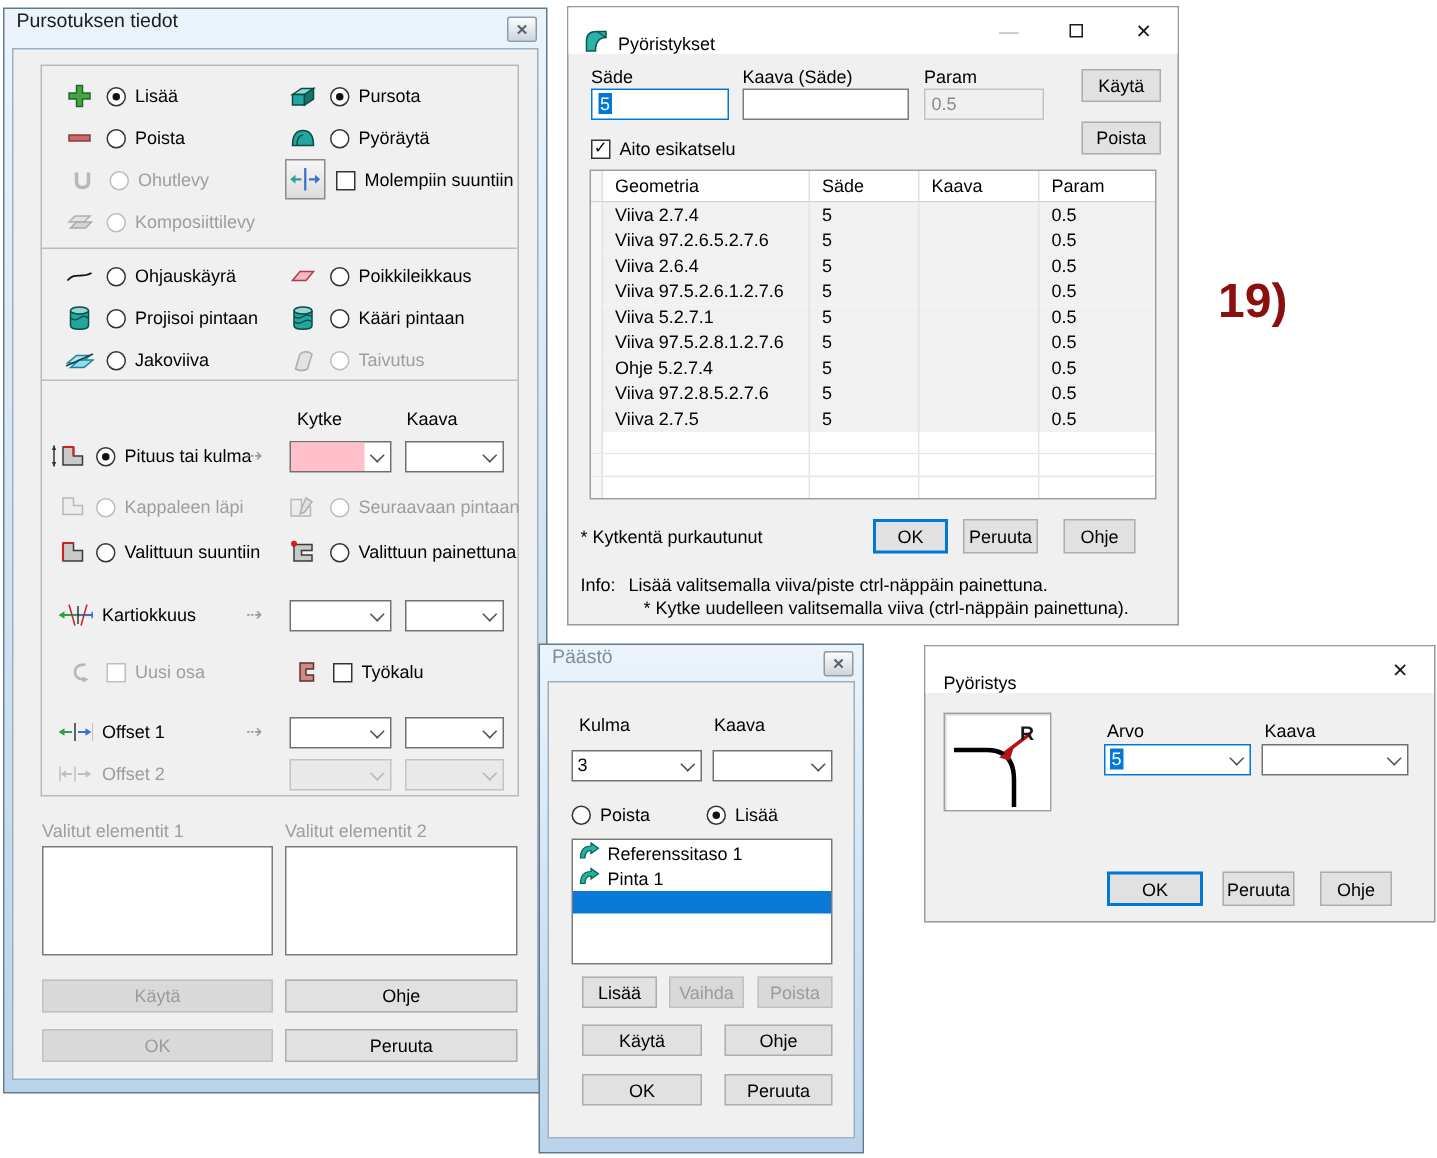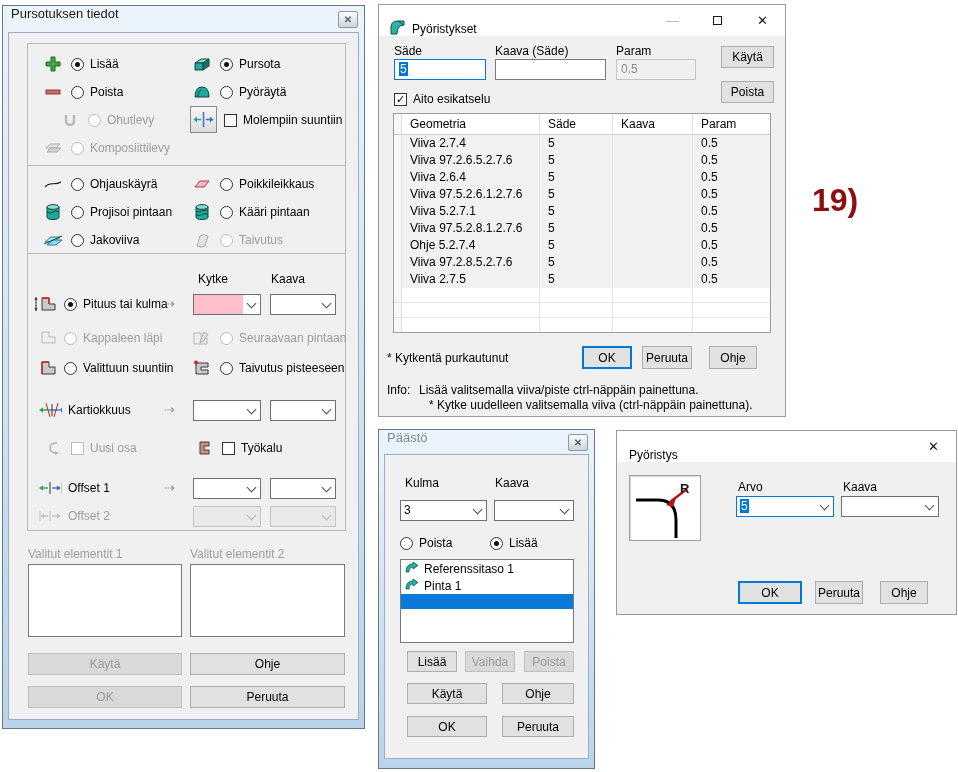--- a/index.html
+++ b/index.html
@@ -98,21 +98,21 @@
       </div>
       <div class="row" style="left:13px;top:38px">
         <span class="ico">
             <svg width="16" height="16">
               <rect x="1" y="6" width="14" height="4" fill="#c86a6a" stroke="#8c3c3c"></rect>
             </svg>
           </span>
         <span class="radio"></span>
         <span class="lbl">Poista</span>
       </div>
-      <div class="row" style="left:30px;top:66px">
+      <div class="row" style="left:15px;top:66px">
         <span class="ico">
             <svg width="16" height="15">
               <path d="M4,2 V8 Q4,12 8,12 Q12,12 12,8 V2" fill="none" stroke="#b8b8b8" stroke-width="2.4"></path>
             </svg>
           </span>
         <span class="radio dis"></span>
         <span class="lbl dis-t">Ohutlevy</span>
       </div>
       <div class="row" style="left:13px;top:94px">
         <span class="ico">
@@ -276,21 +276,21 @@
         <span class="lbl">Valittuun suuntiin</span>
       </div>
       <div class="row" style="left:162px;top:314px">
         <span class="ico">
             <svg width="22" height="16">
               <path d="M5,3 h12 v4 h-7 v3 h7 v4 H5 z" fill="#c9c9c9" stroke="#3a3a3a"></path>
               <circle cx="5" cy="2.5" r="2" fill="#cc2222"></circle>
             </svg>
           </span>
         <span class="radio"></span>
-        <span class="lbl">Taivutus pisteeseen</span>
+        <span class="lbl">Valittuun painettuna</span>
       </div>
 
       <div class="row" style="left:10px;top:356px">
         <span class="ico">
             <svg width="28" height="16">
               <line x1="14" y1="8" x2="4" y2="8" stroke="#2e9e4f" stroke-width="1.4"></line>
               <path d="M5,5.5 L1,8 L5,10.5 Z" fill="#2e9e4f"></path>
               <line x1="14" y1="8" x2="24" y2="8" stroke="#3b6fd4" stroke-width="1.4"></line>
               <path d="M23,5.5 L27,8 L23,10.5 Z" fill="#3b6fd4"></path>
               <line x1="8" y1="1" x2="12" y2="15" stroke="#cc2222"></line>
@@ -519,21 +519,21 @@
   <div class="btn" style="left:263px;top:341px;width:50px;height:23px">Peruuta</div>
   <div class="btn" style="left:330px;top:341px;width:48px;height:23px">Ohje</div>
 
   <div style="position:absolute;left:8px;top:378px">Info:</div>
   <div style="position:absolute;left:40px;top:378px">Lisää valitsemalla viiva/piste ctrl-näppäin painettuna.</div>
   <div style="position:absolute;left:50px;top:393px">* Kytke uudelleen valitsemalla viiva (ctrl-näppäin painettuna).</div>
 </div>
 
 <div class="ann">19)</div>
 
-<div class="w7" style="left:378px;top:429px;width:217px;height:340px">
+<div class="w7" style="left:359px;top:429px;width:217px;height:340px">
   <div class="w7t inactive" style="height:24px">
     <span>Päästö</span>
     <span class="w7x" style="top:4px">✕</span>
   </div>
   <div class="w7b" style="height:305px">
     <div style="position:absolute;left:20px;top:21px">Kulma</div>
     <div style="position:absolute;left:110px;top:21px">Kaava</div>
     <div class="combo" style="left:15px;top:45px;width:87px">
         <span class="cv">3</span>
         <span class="ca"></span>

